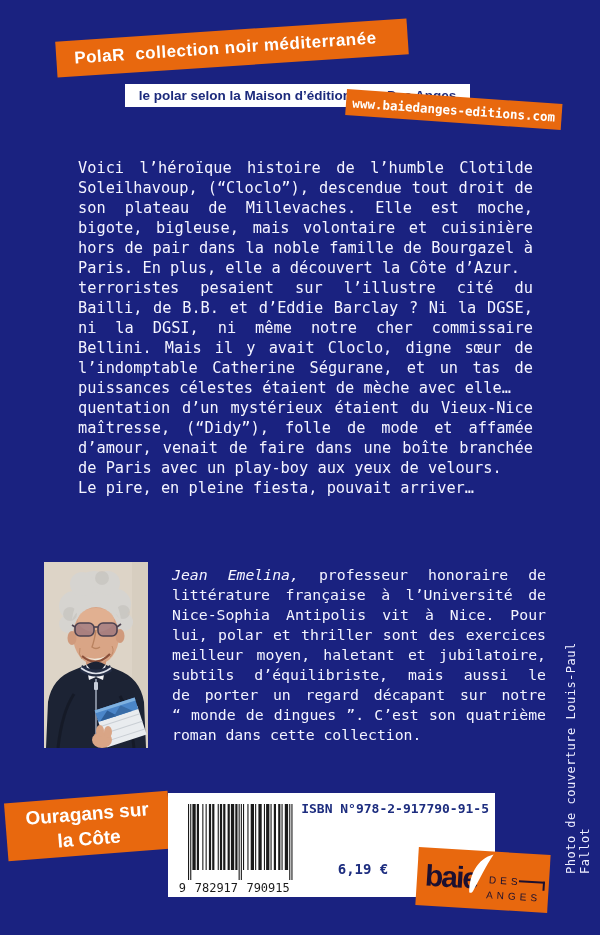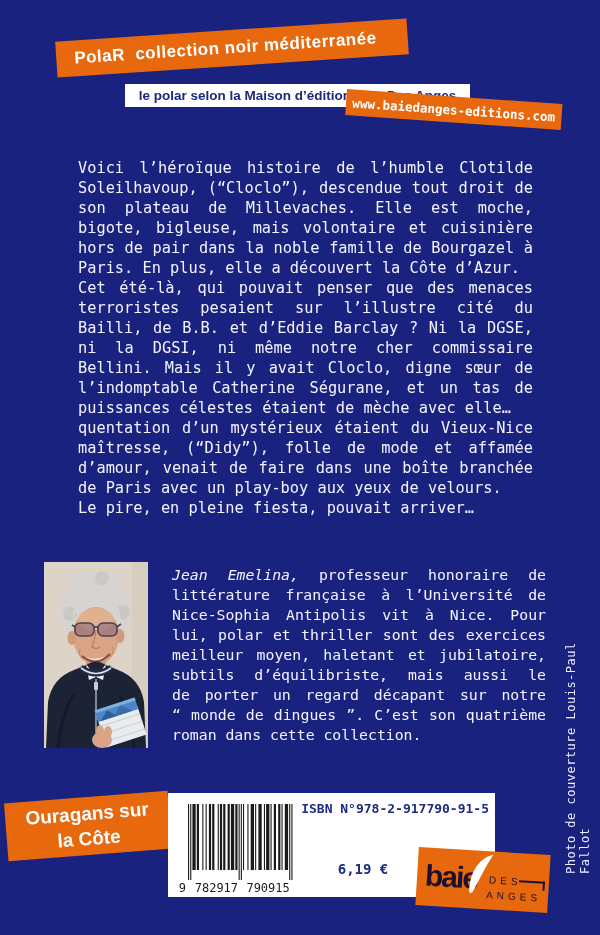--- a/index.html
+++ b/index.html
@@ -65,21 +65,20 @@
   <div class="synopsis">
     <div>
         <div class="jline">Voici l’héroïque histoire de l’humble Clotilde</div>
         <div class="jline">Soleilhavoup, (“Cloclo”), descendue tout droit de</div>
         <div class="jline">son plateau de Millevaches. Elle est moche,</div>
         <div class="jline">bigote, bigleuse, mais volontaire et cuisinière</div>
         <div class="jline">hors de pair dans la noble famille de Bourgazel à</div>
         <div class="jline jlast">Paris. En plus, elle a découvert la Côte d’Azur.</div>
       </div>
     <div>
-        <div class="jline">Cet été-là, qui pouvait penser que des menaces</div>
         <div class="jline">terroristes pesaient sur l’illustre cité du</div>
         <div class="jline">Bailli, de B.B. et d’Eddie Barclay ? Ni la DGSE,</div>
         <div class="jline">ni la DGSI, ni même notre cher commissaire</div>
         <div class="jline">Bellini. Mais il y avait Cloclo, digne sœur de</div>
         <div class="jline">l’indomptable Catherine Ségurane, et un tas de</div>
         <div class="jline jlast">puissances célestes étaient de mèche avec elle…</div>
       </div>
     <div>
         <div class="jline">quentation d’un mystérieux étaient du Vieux-Nice</div>
         <div class="jline">maîtresse, (“Didy”), folle de mode et affamée</div>

